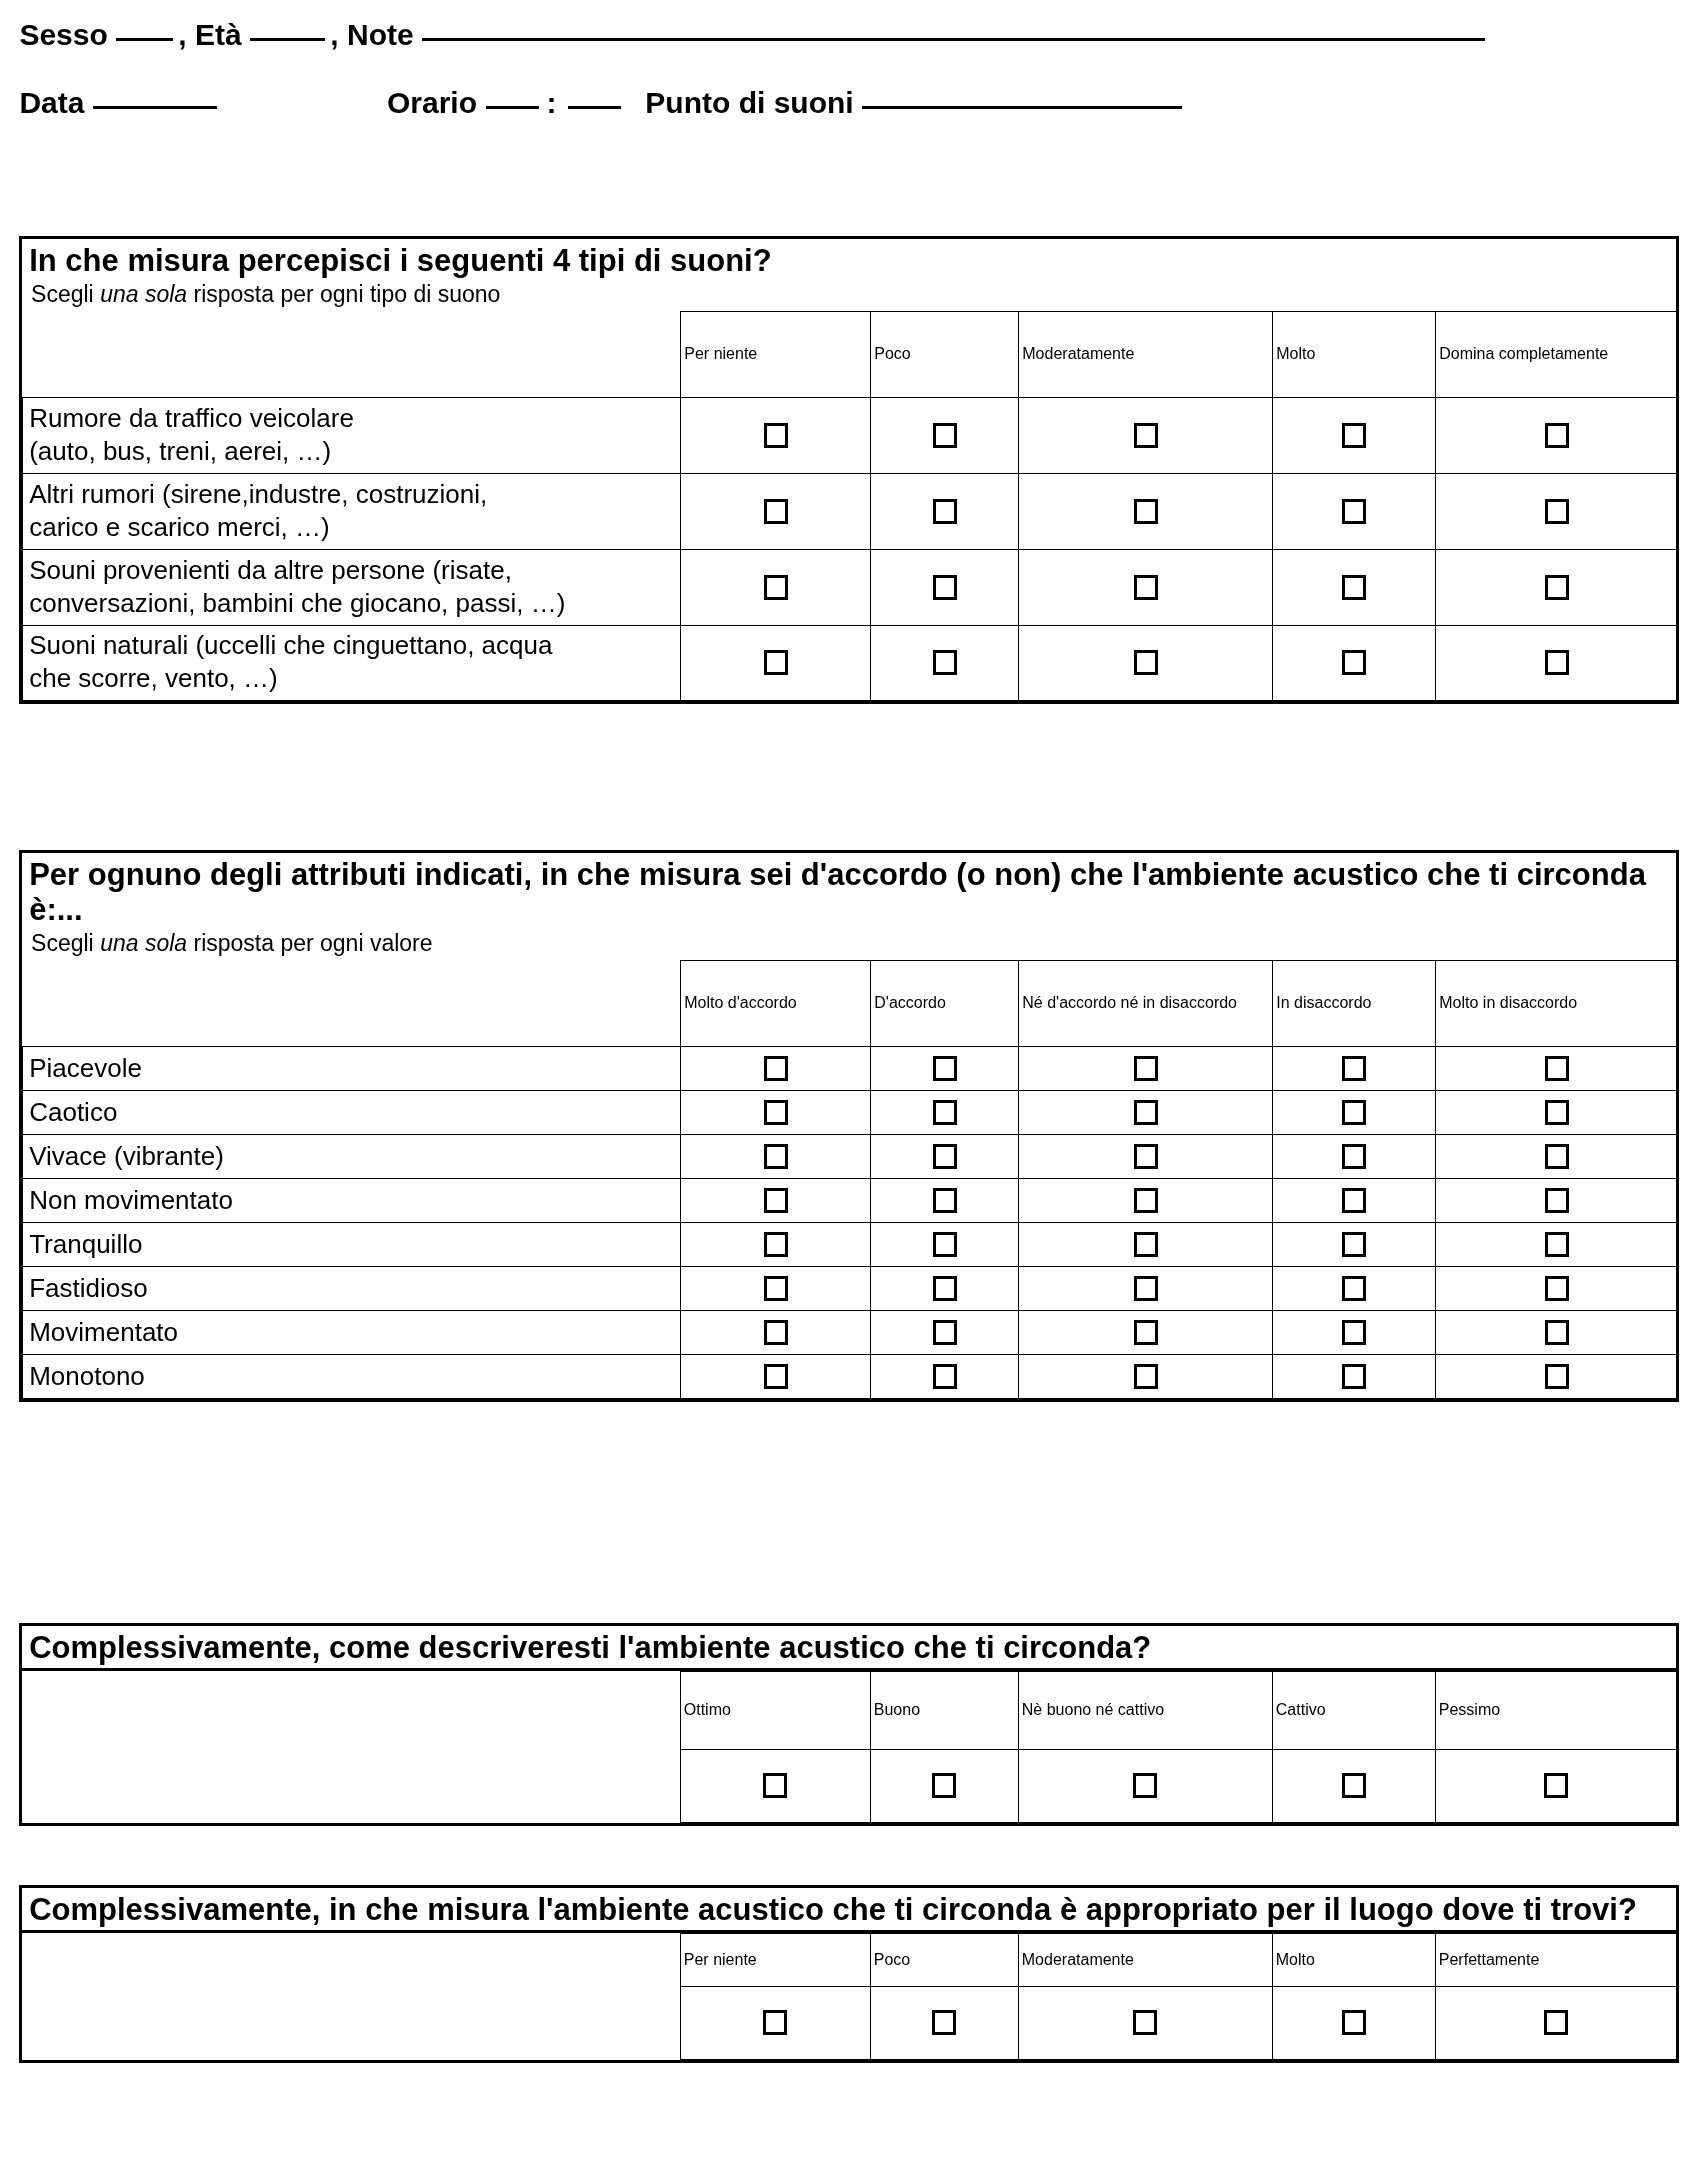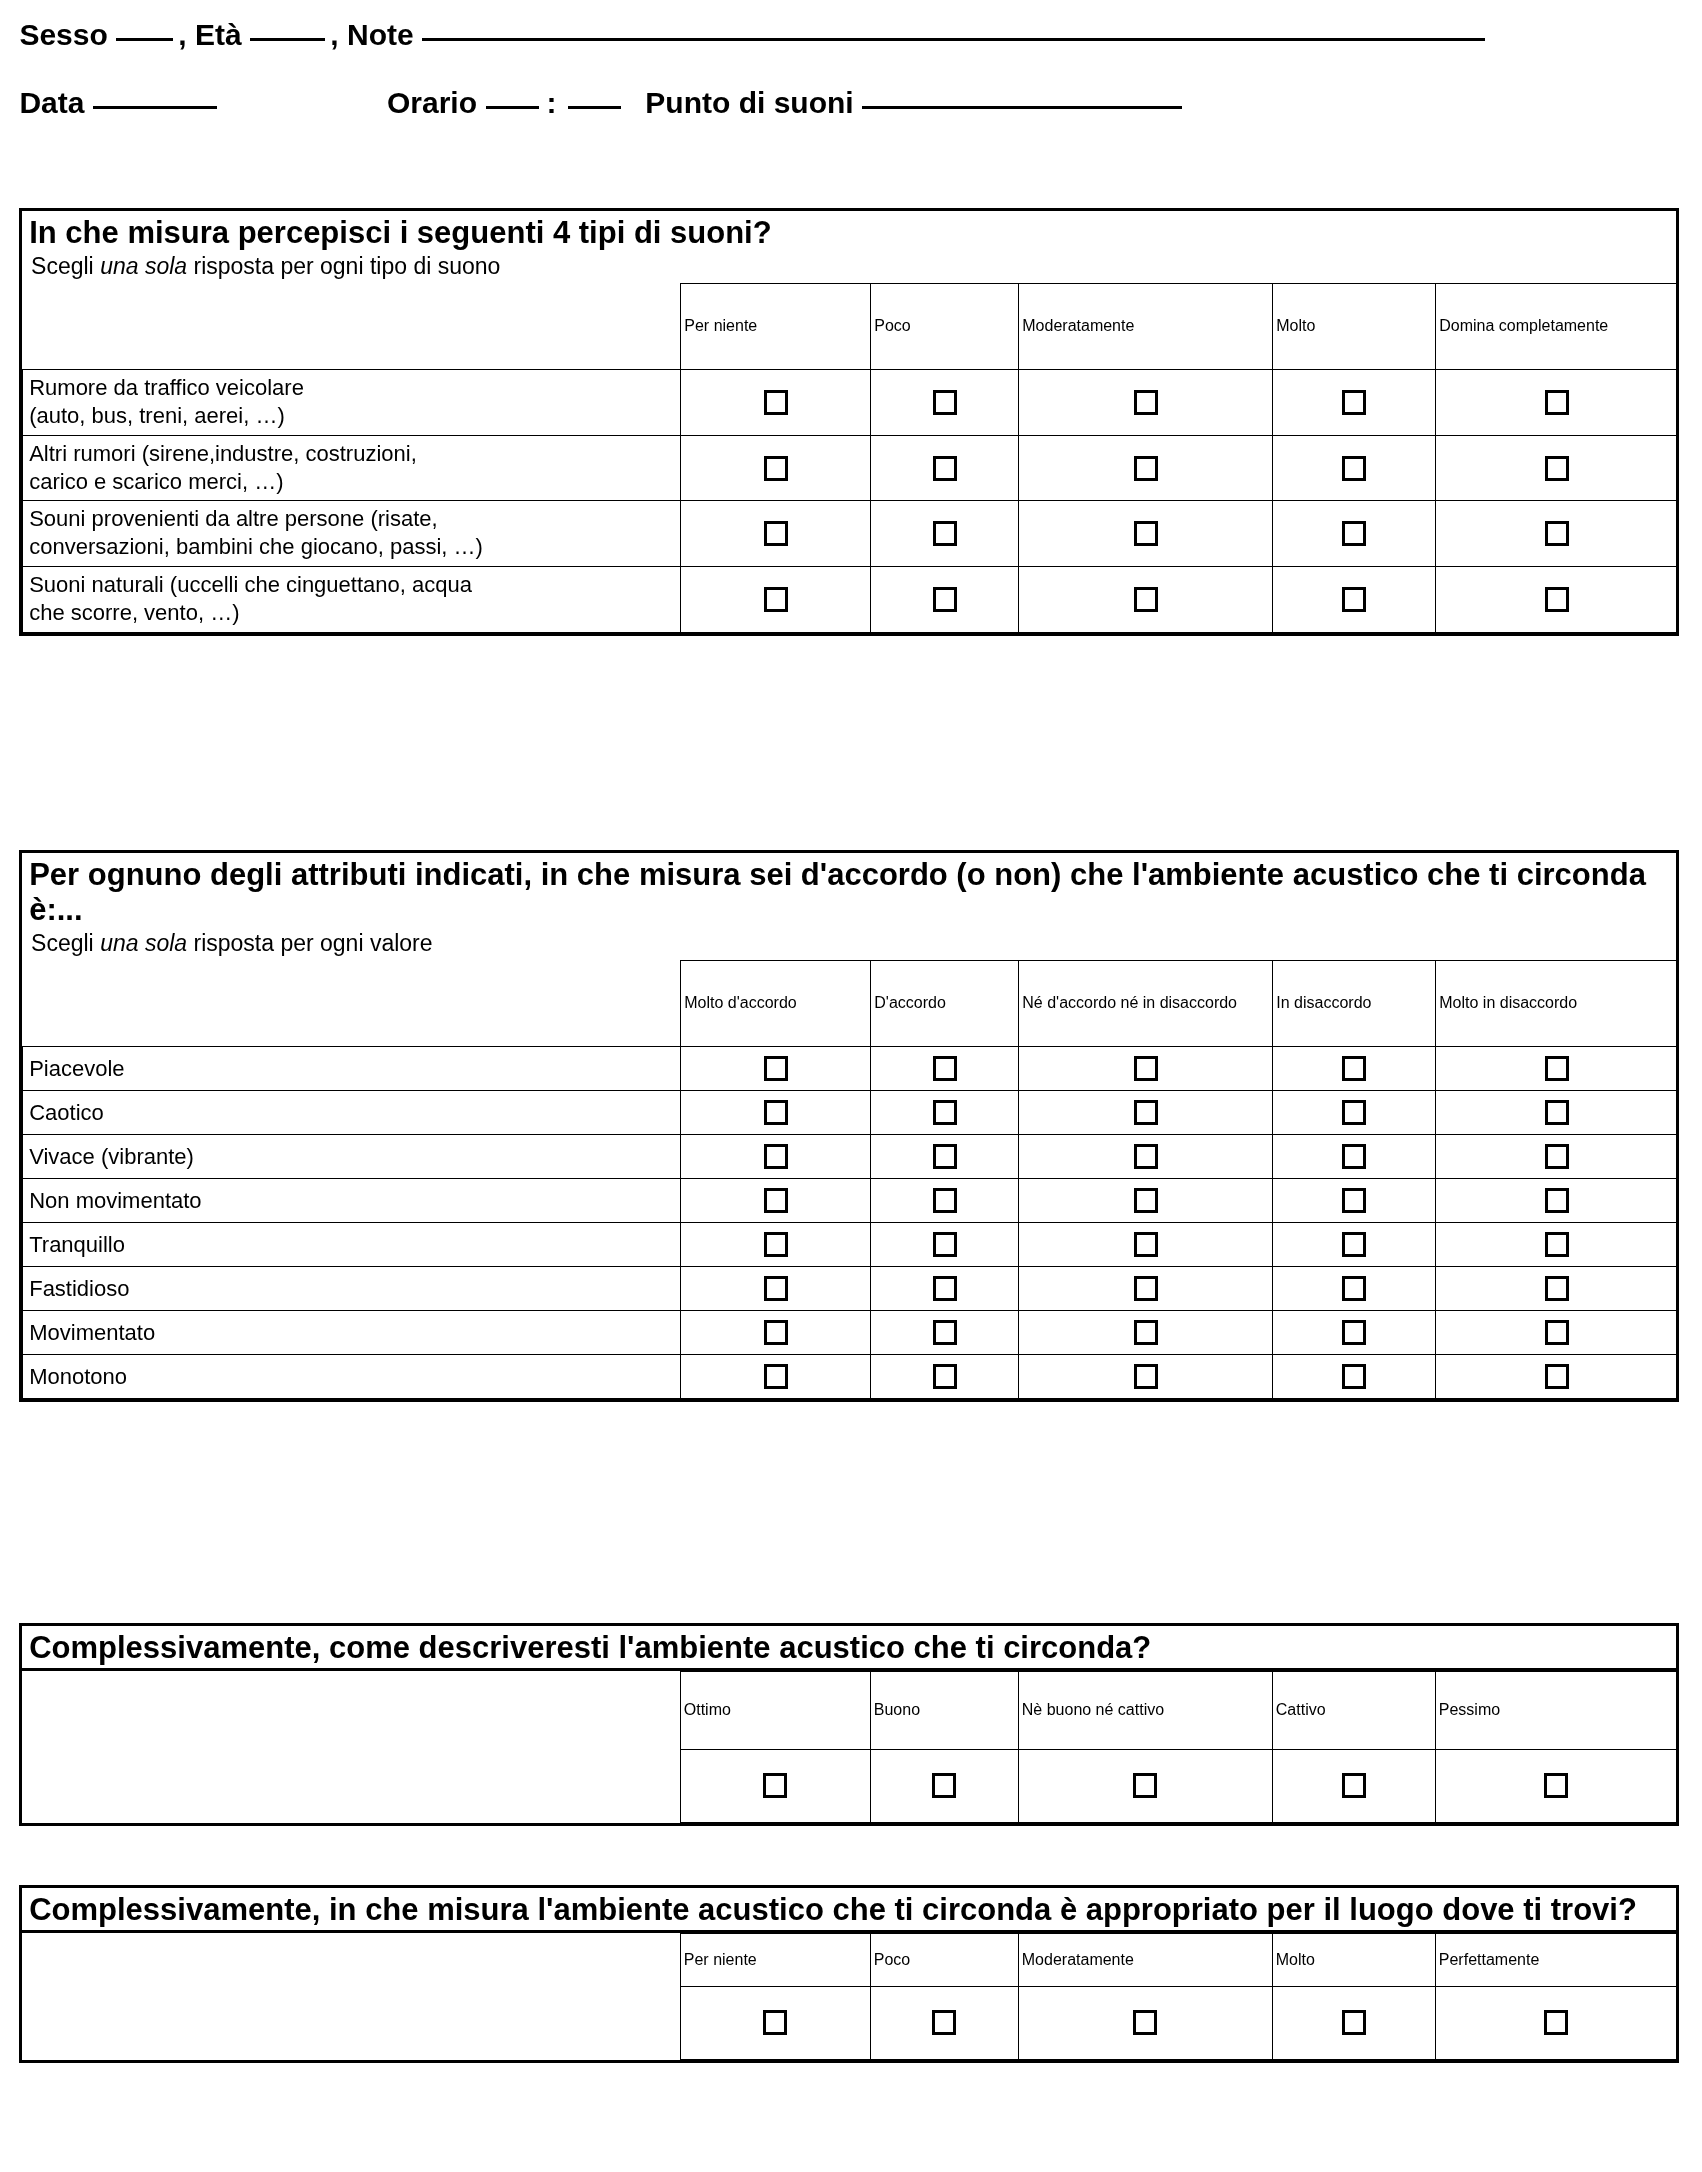--- a/index.html
+++ b/index.html
@@ -105,41 +105,41 @@
     line-height: 1.16;
     padding: 6.8px 2.9px;
     height: 86px;
   }
   .mcell.blank-head {
     border-top: none;
     border-left: none;
     border-bottom: none;
   }
   .mcell.rowlabel {
-    font-size: 22px;
+    font-size: 26px;
     line-height: 1.27;
     padding: 3.9px 2.9px 4.9px 5.8px;
     text-align: left;
   }
   .mcell.box {
     text-align: center;
     vertical-align: middle;
   }
   .chk {
     display: inline-block;
     width: 24px;
     height: 25px;
     border: 3.4px solid #000;
     background: #fff;
     box-sizing: border-box;
     vertical-align: middle;
   }
 
   
-  #sec1 { top: 208px; }
+  #sec1 { top: 236px; }
   #sec1 .mcell.rowlabel { height: 45px; }
   #sec1 .mrow.r-tall .mcell { height: 47px; }
 
   
   #sec2 { top: 850px; }
   #sec2 .mcell.rowlabel {
     height: 44px;
     padding: 2.9px 2.9px 2.9px 5.8px;
   }
 

